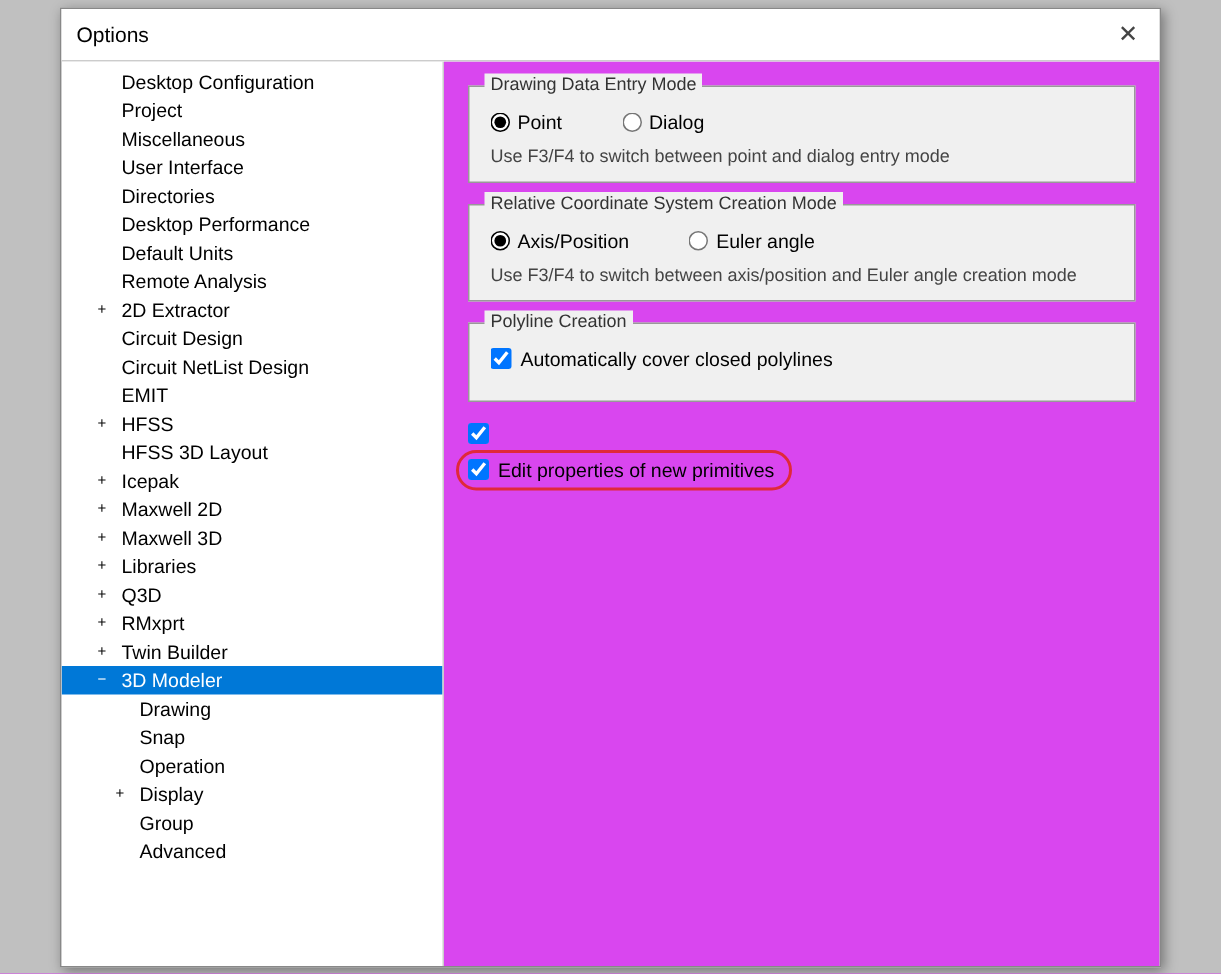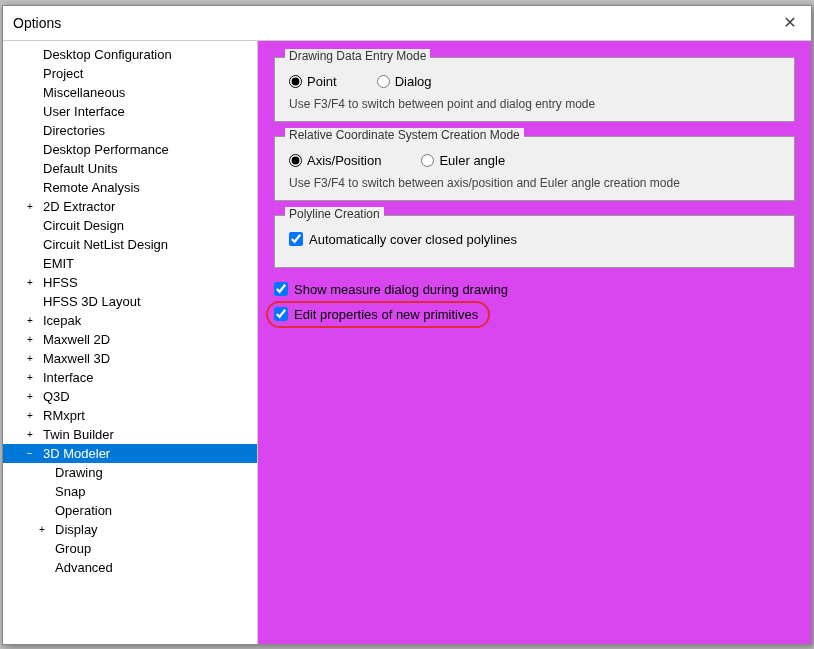--- a/index.html
+++ b/index.html
@@ -9,21 +9,21 @@
       background: #c0c0c0;
       display: flex;
       justify-content: center;
       align-items: center;
       width: 814px;
       height: 649px;
       overflow: hidden;
     }
 
     .dialog {
-      width: 810px;
+      width: 734px;
       height: 640px;
       background: #f0f0f0;
       border: 1px solid #888;
       box-shadow: 2px 2px 8px rgba(0,0,0,0.4);
       display: flex;
       flex-direction: column;
     }
 
     .title-bar {
       background: #fff;
@@ -266,21 +266,21 @@
         <div class="tree-item indent1">
           <span class="expand-icon">+</span>
           <span>Maxwell 2D</span>
         </div>
         <div class="tree-item indent1">
           <span class="expand-icon">+</span>
           <span>Maxwell 3D</span>
         </div>
         <div class="tree-item indent1">
           <span class="expand-icon">+</span>
-          <span>Interface</span>
+          <span>Libraries</span>
         </div>
         <div class="tree-item indent1">
           <span class="expand-icon">+</span>
           <span>Q3D</span>
         </div>
         <div class="tree-item indent1">
           <span class="expand-icon">+</span>
           <span>RMxprt</span>
         </div>
         <div class="tree-item indent1">
@@ -352,21 +352,20 @@
       <div class="section-box">
         <span class="section-title">Polyline Creation</span>
         <div class="checkbox-row" style="margin-top:6px;">
           <input type="checkbox" checked="" style="">
           <span>Automatically cover closed polylines</span>
         </div>
       </div>
 
       <div class="checkbox-row">
         <input type="checkbox" checked="" style="">
-        <span>Show measure dialog during drawing</span>
       </div>
 
       <div class="checkbox-row">
         <span class="highlight-circle">
           <input type="checkbox" checked="" style="">
           <span>Edit properties of new primitives</span>
         </span>
       </div>
 
     </div>

